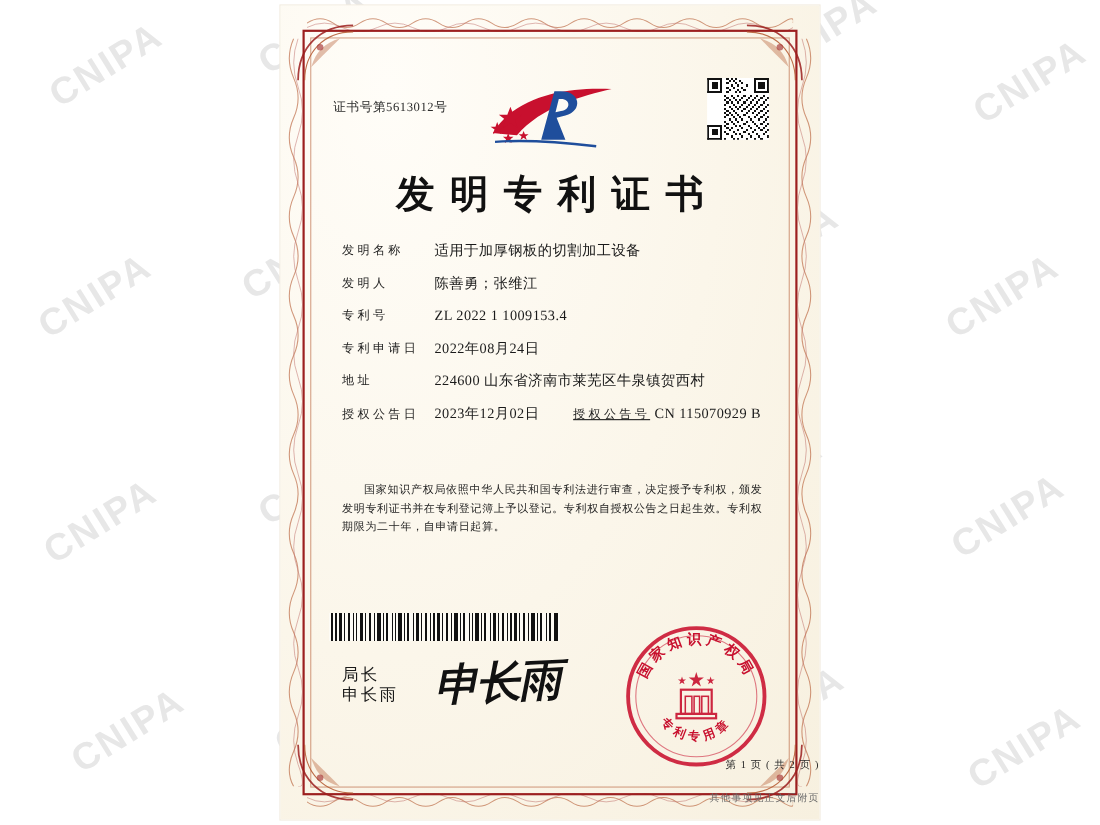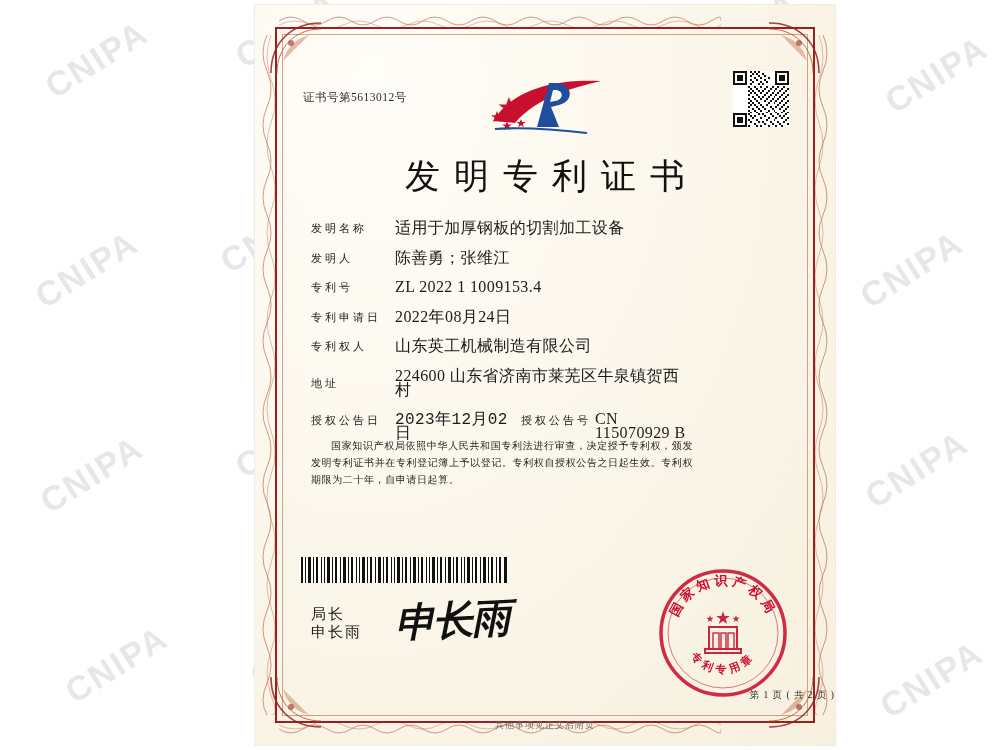--- a/index.html
+++ b/index.html
@@ -13,21 +13,21 @@
     font-family: "Liberation Serif", "DejaVu Serif", serif;
     overflow: hidden;
     position: relative;
   }
 
   
   #cert-page {
     position: absolute;
     left: 255px;
     top: 5px;
-    width: 580px;
+    width: 490px;
     height: 740px;
     background: #fdfbf5;
     box-shadow: 0 0 0 1px #f2ece0;
     overflow: hidden;
   }
 
   
   #cert-page::before {
     content: "";
     position: absolute;
@@ -118,21 +118,21 @@
     height: 62px;
   }
 
   .cert-title {
     position: absolute;
     left: 0;
     right: 0;
     top: 148px;
     text-align: center;
     font-size: 35px;
-    font-weight: 400;
+    font-weight: 700;
     letter-spacing: 14px;
     color: #111;
     text-indent: 14px;
     font-family: "Liberation Serif", "DejaVu Serif", serif;
   }
 
   
   .fields {
     position: absolute;
     left: 56px;
@@ -151,27 +151,27 @@
     width: 84px;
     flex: 0 0 84px;
     letter-spacing: 3px;
     color: #1d1d1d;
     font-size: 11px;
   }
   .fvalue {
     flex: 1;
     letter-spacing: .4px;
     color: #1a1a1a;
-    font-size: 16px;
+    font-size: 13px;
   }
   .frow-split { display: flex; align-items: baseline; }
   .frow-split .seg { display: flex; align-items: baseline; }
-  .seg-a { flex: 0 0 210px; font-family: Liberation Mono, monospace; }
+  .seg-a { flex: 0 0 210px; }
   .seg-b { flex: 1; }
-  .seg-b .flabel { width: 74px; flex: 0 0 74px; }
+  .seg-b .flabel { width: 74px; flex: 0 0 74px; text-decoration: underline; }
 
   
   .body-text {
     position: absolute;
     left: 56px;
     top: 432px;
     width: 382px;
     font-size: 10px;
     line-height: 17px;
     color: #1f1f1f;
@@ -228,21 +228,21 @@
     top: 684px;
     text-align: right;
     font-size: 9.5px;
     color: #2a2a2a;
     letter-spacing: 1px;
   }
   .scan-note {
     position: absolute;
     left: 0; right: 0;
     top: 714px;
-    text-align: center;
+    text-align: right;
     font-size: 9px;
     color: #6b6b6b;
     letter-spacing: 1px;
   }
 </style>
 </head>
 <body>
 
 <div id="watermark-layer">
     <div class="wm" style="left: 40px; top: 40px;">CNIPA</div>
@@ -518,24 +518,20 @@
     </div>
     <div class="frow">
       <div class="flabel">专利号</div>
       <div class="fvalue">ZL 2022 1 1009153.4</div>
     </div>
     <div class="frow">
       <div class="flabel">专利申请日</div>
       <div class="fvalue">2022年08月24日</div>
     </div>
     <div class="frow">
-      <div class="flabel">专利权人</div>
-      <div class="fvalue">山东英工机械制造有限公司</div>
-    </div>
-    <div class="frow">
       <div class="flabel">地址</div>
       <div class="fvalue">224600 山东省济南市莱芜区牛泉镇贺西村</div>
     </div>
     <div class="frow frow-split">
       <div class="seg seg-a">
         <div class="flabel">授权公告日</div>
         <div class="fvalue">2023年12月02日</div>
       </div>
       <div class="seg seg-b">
         <div class="flabel">授权公告号</div>

